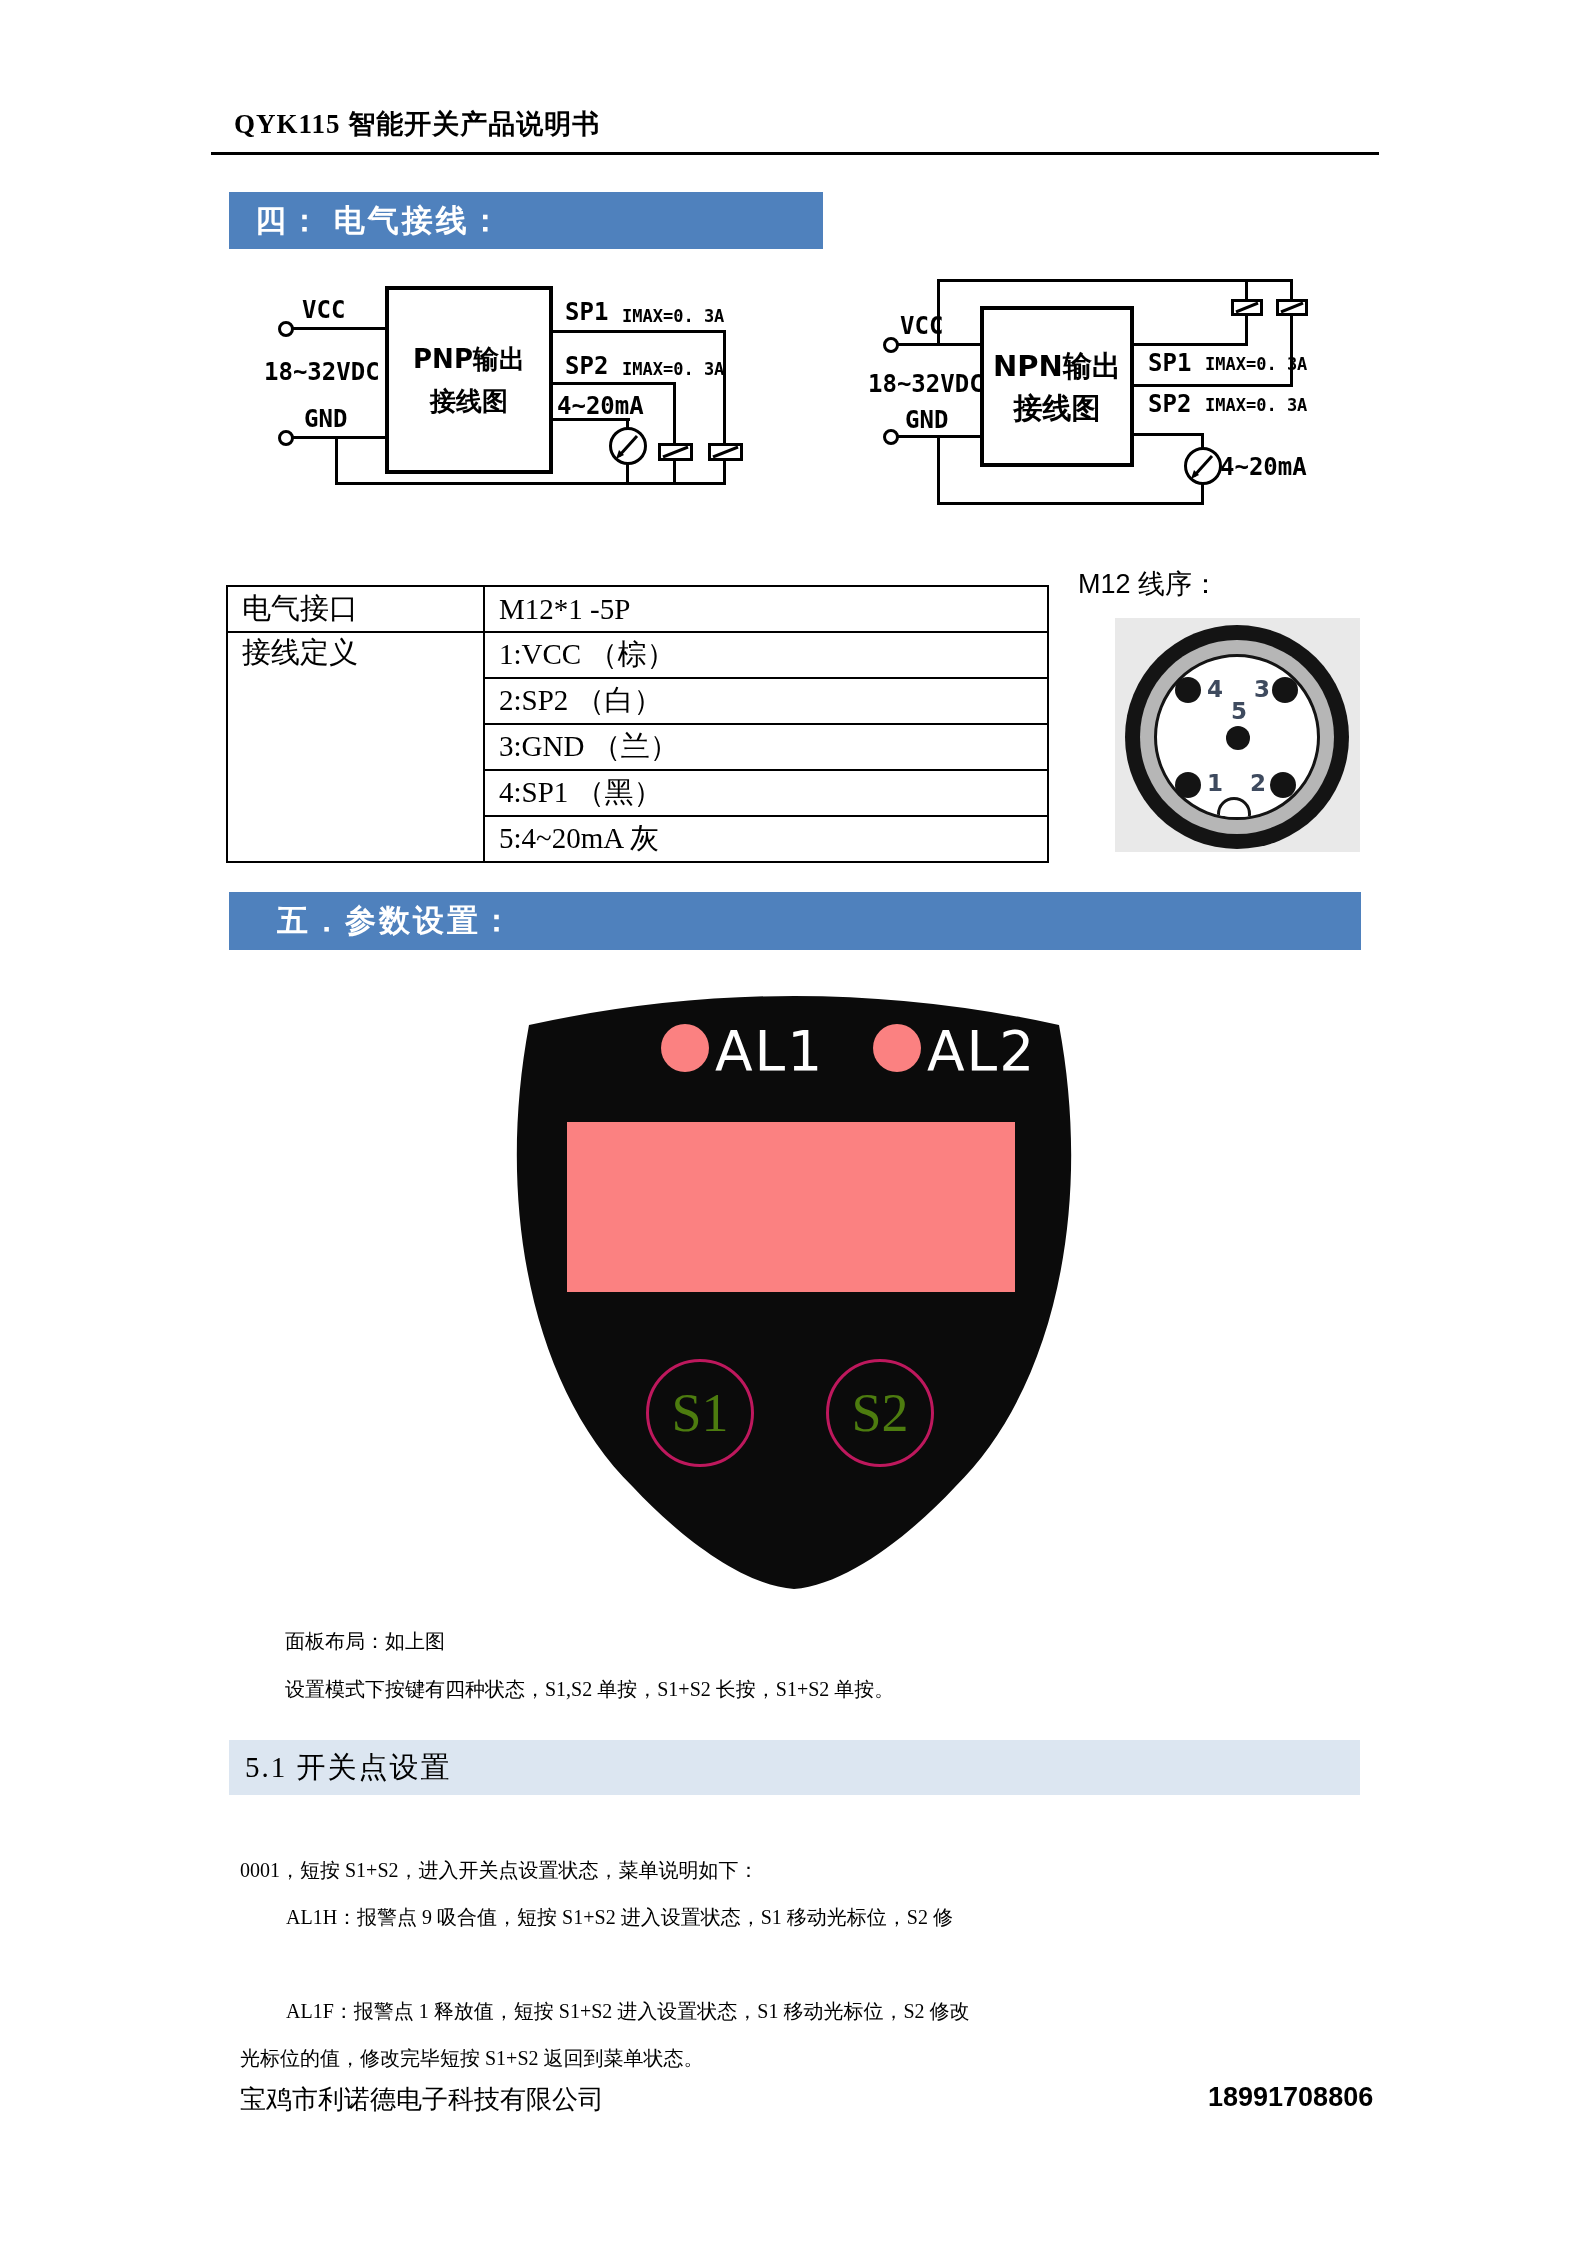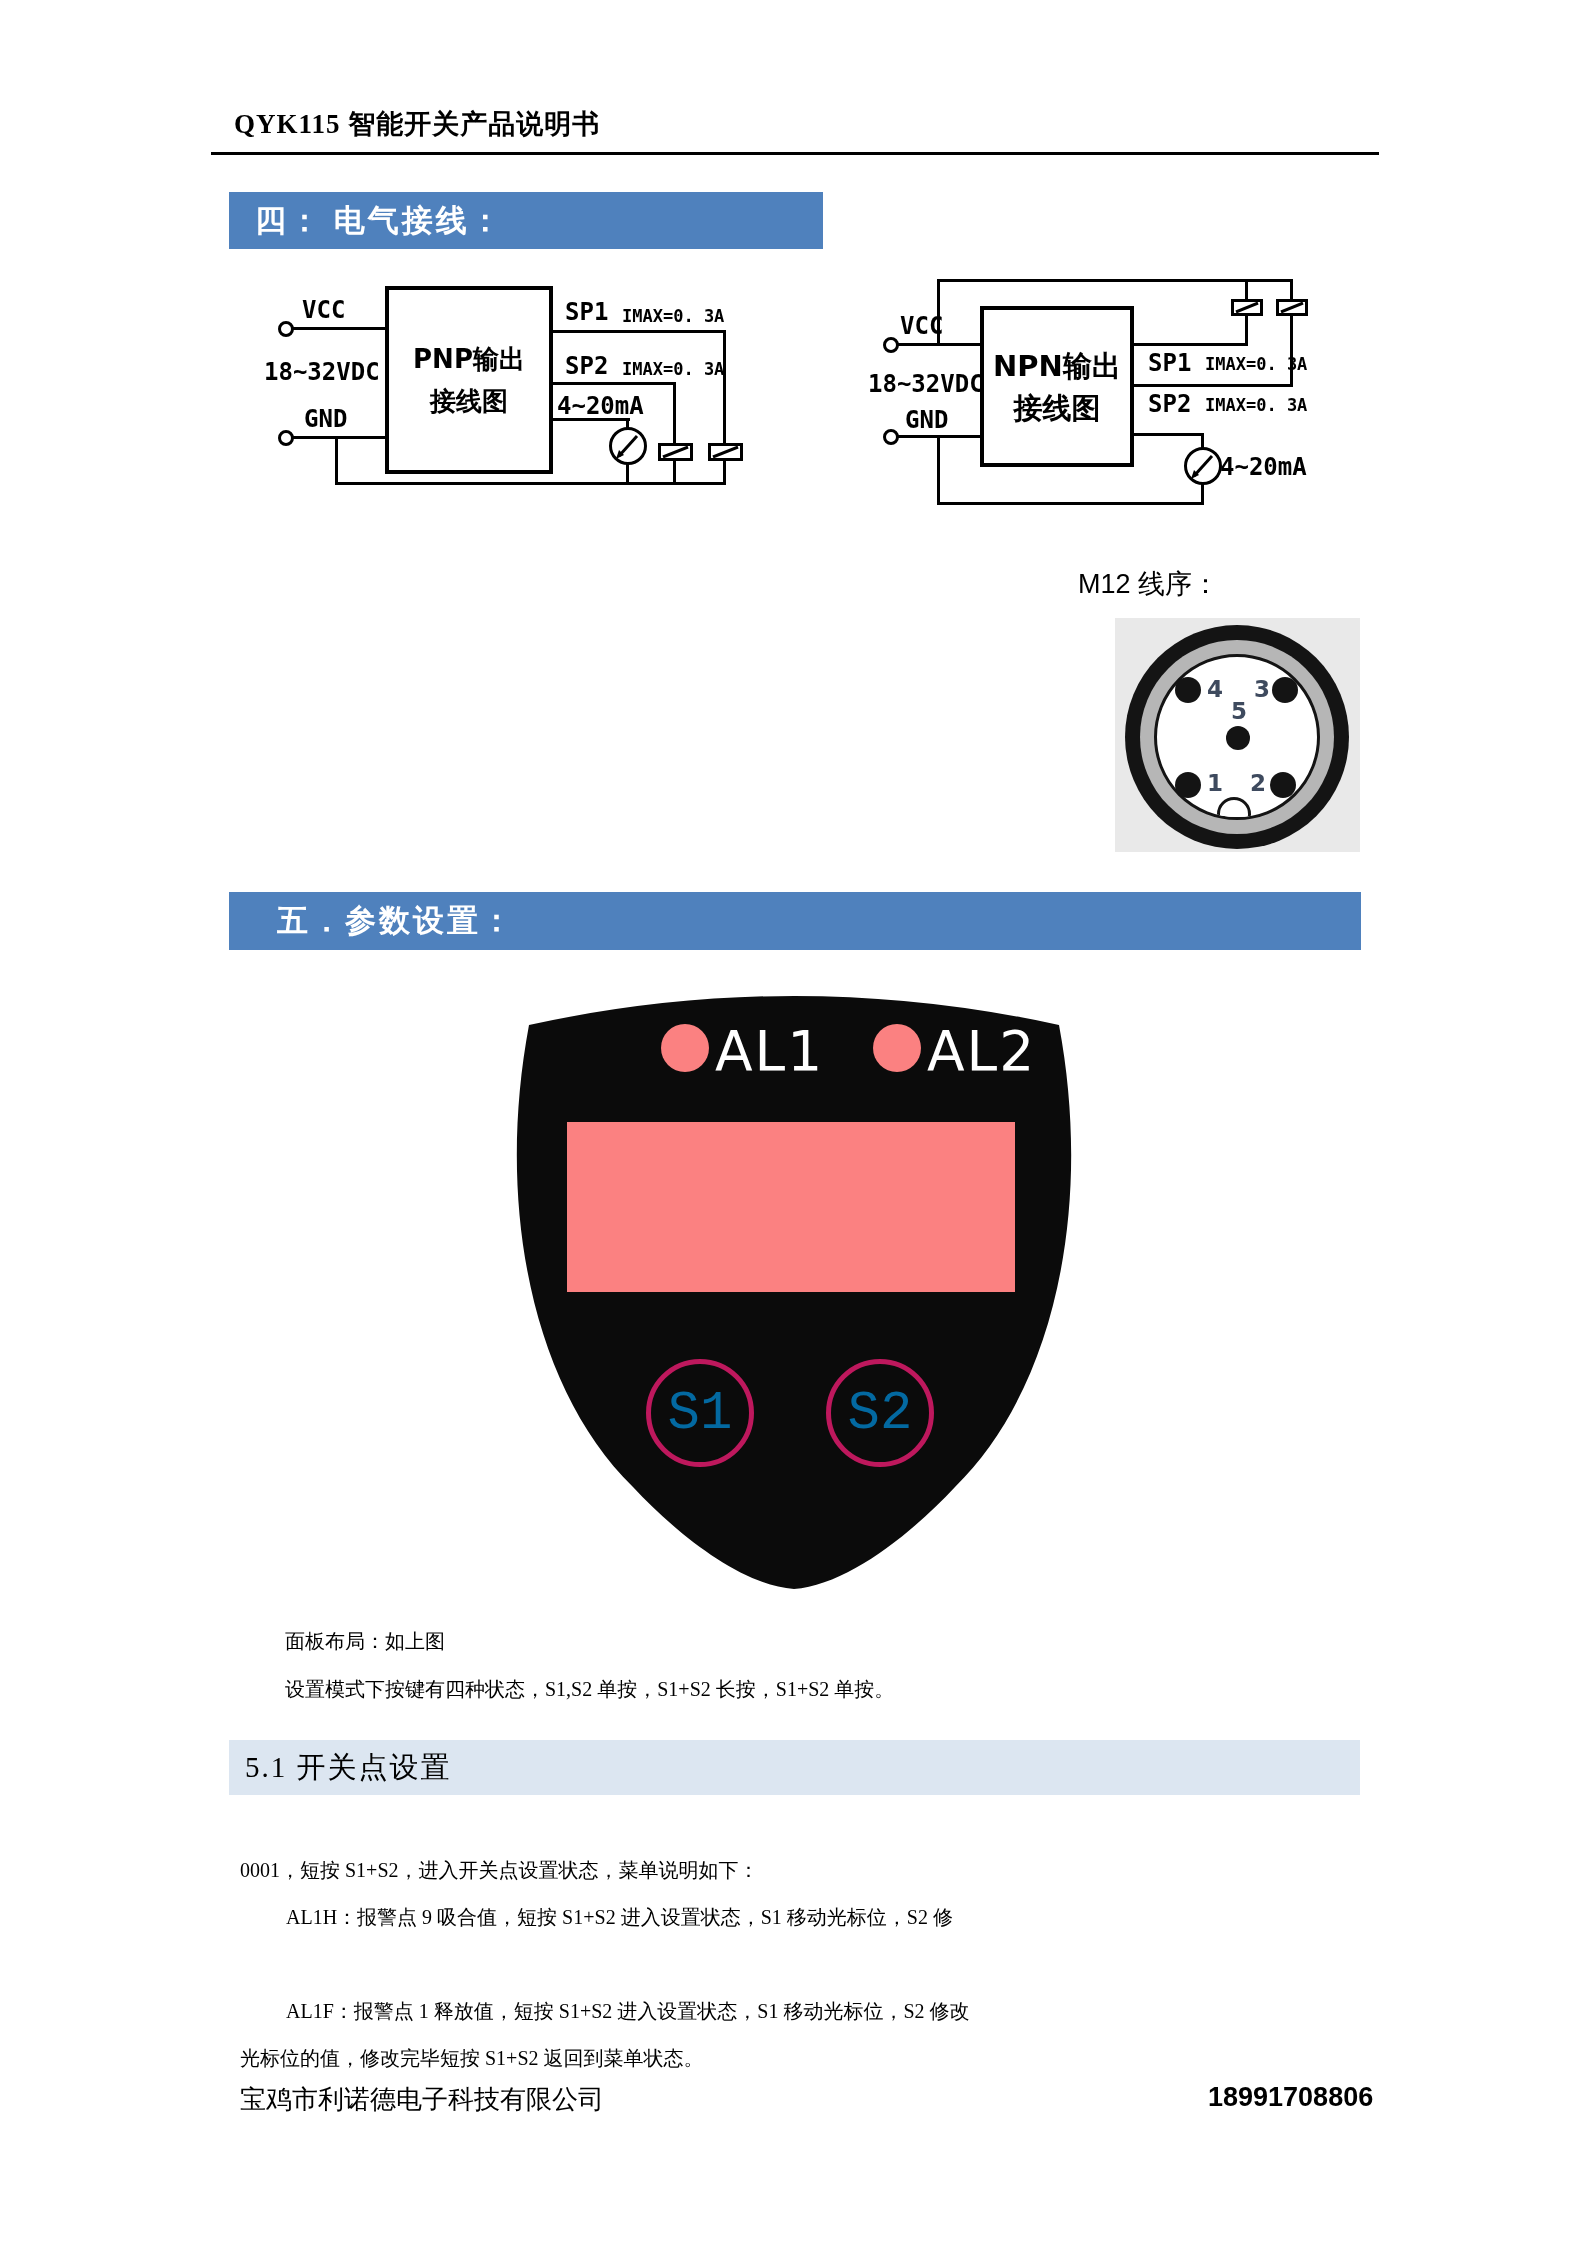--- a/index.html
+++ b/index.html
@@ -57,23 +57,23 @@
   .notch{position:absolute;left:60px;top:140px;width:34px;height:34px;border:3px solid #141414;border-radius:50%;
          background:#fff;box-sizing:border-box;}
 
   
   .panel{left:515px;top:977px;width:558px;height:617px;}
   .panel svg{position:absolute;left:0;top:0;}
   .led{position:absolute;width:48px;height:48px;border-radius:50%;background:#fb8181;}
   .ledlbl{position:absolute;color:#fff;font-family:"DejaVu Sans","Liberation Sans",sans-serif;
           font-size:55px;font-weight:400;letter-spacing:2px;}
   .display{position:absolute;left:52px;top:145px;width:448px;height:170px;background:#fb8181;}
-  .pbtn{position:absolute;width:108px;height:108px;border:5px solid #be185d;border-radius:50%;box-sizing:border-box;
-        color:#0369a1;display:flex;align-items:center;justify-content:center;
-        font-family:Liberation Mono, monospace;font-size:54px;}
+  .pbtn{position:absolute;width:108px;height:108px;border:3px solid #be185d;border-radius:50%;box-sizing:border-box;
+        color:#4d7c0f;display:flex;align-items:center;justify-content:center;
+        font-family:Liberation Serif, serif;font-size:54px;}
 
   
   .btext{font-size:20px;white-space:nowrap;text-align:center;}
   .footer-co{left:240px;top:2082px;font-size:26px;}
   .footer-ph{left:1208px;top:2082px;font-size:27px;font-family:"Liberation Sans","DejaVu Sans",sans-serif;font-weight:600;}
 </style>
 </head>
 <body>
 
 <div id="page">
@@ -184,20 +184,44 @@
           <polygon points="4,29 12,25 7,20" fill="#000"></polygon>
         </svg>
     </div>
     <div class="dlbl" style="left:360px;top:193px;">4~20mA</div>
     <div class="wire vw" style="left:341px;top:224px;height:21px;"></div>
 
     <div class="wire vw" style="left:77px;top:175px;height:70px;"></div>
     <div class="wire hw" style="left:77px;top:242px;width:267px;"></div>
   </div>
 
+  <table class="wiretab">
+    <tbody>
+        <tr>
+      <td class="tc1">电气接口</td>
+      <td class="tc2">M12*1 -5P</td>
+    </tr>
+    <tr>
+      <td class="tc1 span" rowspan="5">接线定义</td>
+      <td class="tc2">1:VCC （棕）</td>
+    </tr>
+    <tr>
+          <td class="tc2">2:SP2 （白）</td>
+        </tr>
+    <tr>
+          <td class="tc2">3:GND （兰）</td>
+        </tr>
+    <tr>
+          <td class="tc2">4:SP1 （黑）</td>
+        </tr>
+    <tr>
+          <td class="tc2">5:4~20mA 灰</td>
+        </tr>
+  </tbody>
+    </table>
 
   <div class="abs m12cap">M12 线序：</div>
   <div class="abs m12img">
     <div class="ring-black"></div>
     <div class="ring-gray"></div>
     <div class="ring-white">
       <div class="notch"></div>
     </div>
     <div class="pin" style="left:60px;top:59px;"></div>
     <div class="pin" style="left:157px;top:59px;"></div>

